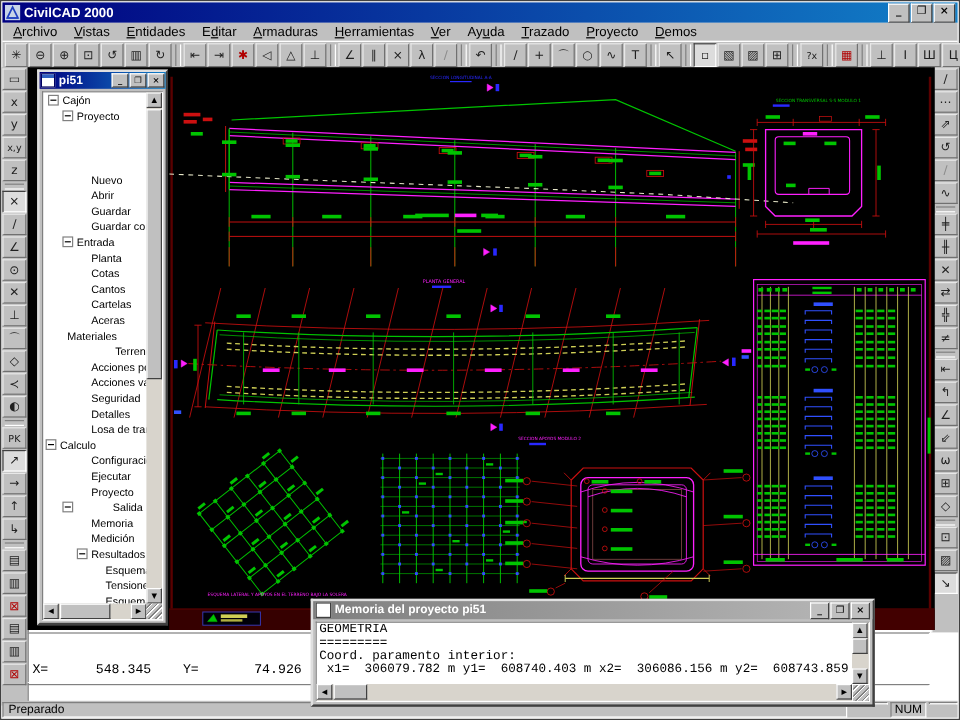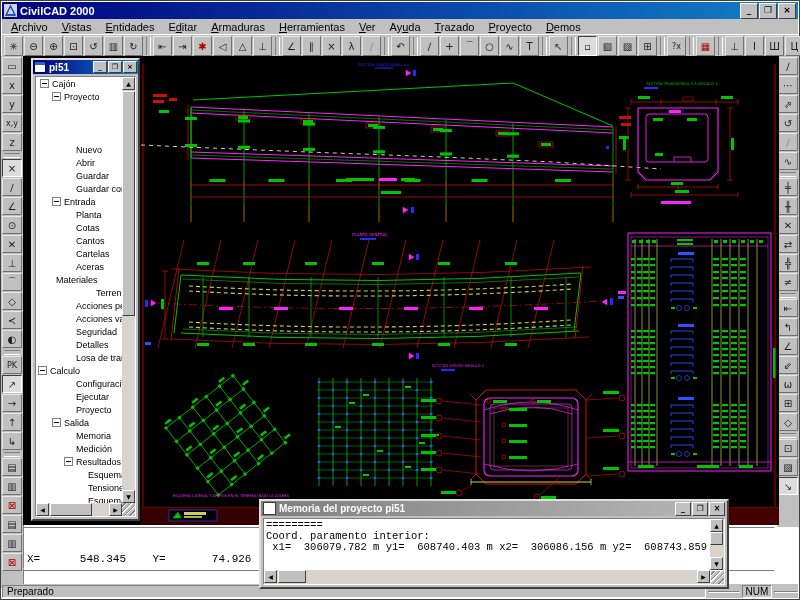--- a/index.html
+++ b/index.html
@@ -75,21 +75,21 @@
     border:1px solid;border-color:#808080 #fff #fff #808080;
     font-family:"Liberation Mono","DejaVu Sans Mono",monospace;font-size:11px;line-height:12.5px;
     padding:0 3px;white-space:pre;overflow:hidden;}
   .console-input{position:absolute;left:0;top:43px;right:2px;height:15px;background:#fff;
     border:1px solid;border-color:#808080 #fff #fff #808080;
     font-family:"Liberation Mono","DejaVu Sans Mono",monospace;font-size:11px;line-height:14px;
     padding:0 3px;white-space:pre;}
   .caret{display:inline-block;width:6px;height:10px;background:#000;vertical-align:-1px;}
   
   .statusbar{position:absolute;left:1px;right:1px;bottom:1px;height:13px;display:flex;
-    align-items:center;background:#c0c0c0;font-size:10px;gap:2px;padding-top:1px;}
+    align-items:flex-start;background:#c0c0c0;font-size:10px;gap:2px;padding-top:1px;}
   .sb-panel{border:1px solid;border-color:#808080 #fff #fff #808080;display:flex;
     align-items:center;padding:0 4px;box-sizing:border-box;}
   .sb-main{flex:1;}
   .sb-mid{width:32px;}
   .sb-num{width:30px;justify-content:center;}
   .sb-end{width:24px;}
   
   .mem-window{position:absolute;left:258px;top:498px;width:470px;height:90px;background:#c0c0c0;
     border:2px solid;border-color:#dfdfdf #404040 #404040 #dfdfdf;box-sizing:border-box;z-index:40;}
   .mem-title{height:15px;background:linear-gradient(90deg,#7f7f7f,#b8b8b8);display:flex;
@@ -994,21 +994,21 @@
           </div>
           <div class="tree-row" style="padding-left: 40px;">
             <span>Configuració</span>
           </div>
           <div class="tree-row" style="padding-left: 40px;">
             <span>Ejecutar</span>
           </div>
           <div class="tree-row" style="padding-left: 40px;">
             <span>Proyecto</span>
           </div>
-          <div class="tree-row" style="padding-left: 16px;">
+          <div class="tree-row" style="padding-left: 16px; gap: 30px;">
             <span class="expander"></span>
             <span>Salida</span>
           </div>
           <div class="tree-row" style="padding-left: 40px;">
             <span>Memoria</span>
           </div>
           <div class="tree-row" style="padding-left: 40px;">
             <span>Medición</span>
           </div>
           <div class="tree-row" style="padding-left: 28px;">
@@ -1061,21 +1061,21 @@
   <div class="mem-window">
     <div class="mem-title">
       <span class="mem-icon"></span>
       <span>Memoria del proyecto pi51</span>
       <span class="spacer"></span>
       <span class="win-btn">_</span>
       <span class="win-btn">❐</span>
       <span class="win-btn">×</span>
     </div>
     <div class="mem-body">
-      <div class="mem-content" id="mem-lines"><div>=========</div><div>Coord. paramento interior:</div><div> x1=  306079.782 m y1=  608740.403 m x2=  306086.156 m y2=  608743.859 m</div></div>
+      <div class="mem-content" id="mem-lines"><div>GEOMETRIA</div><div>=========</div><div>Coord. paramento interior:</div><div> x1=  306079.782 m y1=  608740.403 m x2=  306086.156 m y2=  608743.859 m</div></div>
       <div class="scroll mem-vscroll">
         <span class="sc-btn" style="top:0;left:0">▲</span>
         <div class="sc-thumb" style="left:0;top:13px;width:13px;height:13px"></div>
         <span class="sc-btn" style="bottom:0;left:0">▼</span>
       </div>
       <div class="scroll mem-hscroll">
         <span class="sc-btn" style="left:0;top:0">◀</span>
         <div class="sc-thumb" style="top:0;left:14px;width:28px;height:13px"></div>
         <span class="sc-btn" style="right:0;top:0">▶</span>
       </div>

